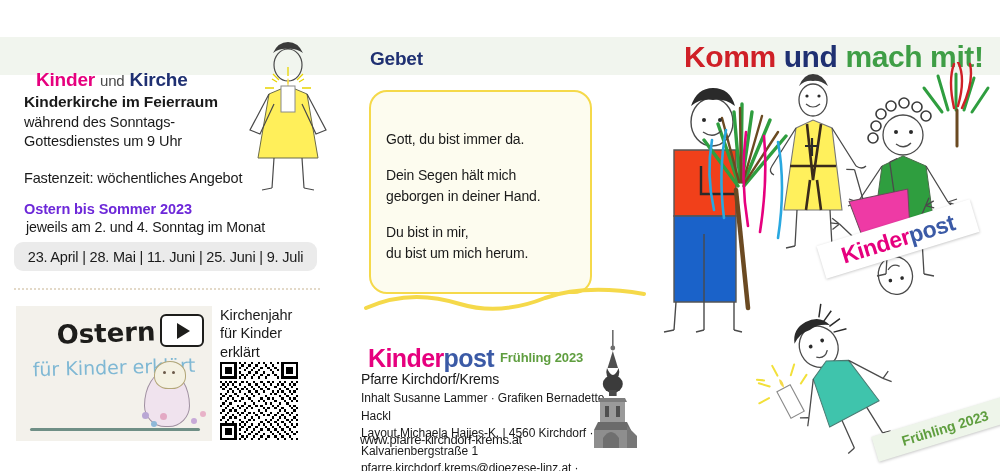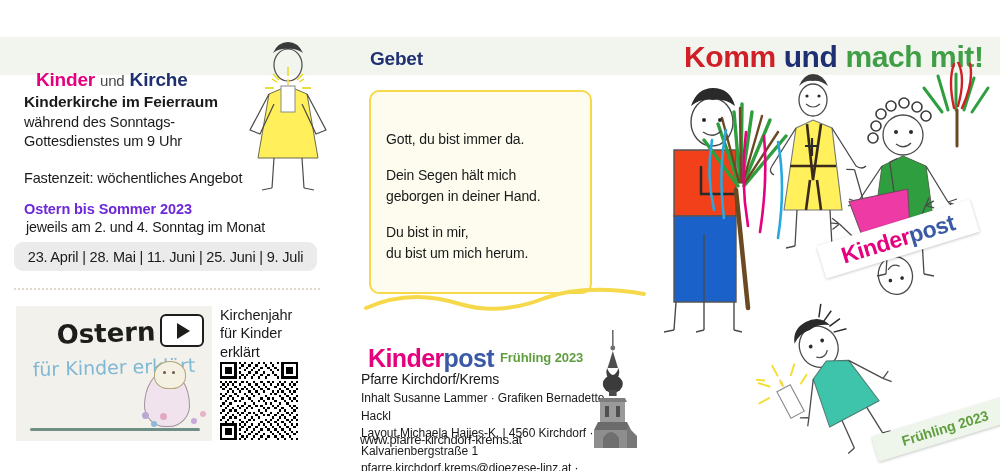--- a/index.html
+++ b/index.html
@@ -91,21 +91,21 @@
   .qr{position:absolute;left:220px;top:362px;width:78px;height:78px;background:#fff;}
   .qr svg{display:block;}
 
   
   .c2-title{
     position:absolute;left:370px;top:48px;
     font-size:19px;font-weight:bold;color:#1f3072;letter-spacing:-0.2px;
   }
   .prayer{
     position:absolute;left:369px;top:90px;width:219px;height:200px;
-    background:#fdfcef;border:2px solid #f5d94a;border-radius:10px;
+    background:#fdfcef;border:2px solid #f5d94a;border-radius:18px;
   }
   .prayer-txt{
     position:absolute;left:15px;top:37px;width:192px;
     font-size:14px;line-height:1.5;color:#1a1a1a;letter-spacing:-0.15px;
   }
   .prayer-txt p{margin:0 0 15px 0;}
   .prayer-txt p:last-child{margin-bottom:0;}
   .squiggle{position:absolute;left:360px;top:286px;width:290px;height:26px;}
 
   

